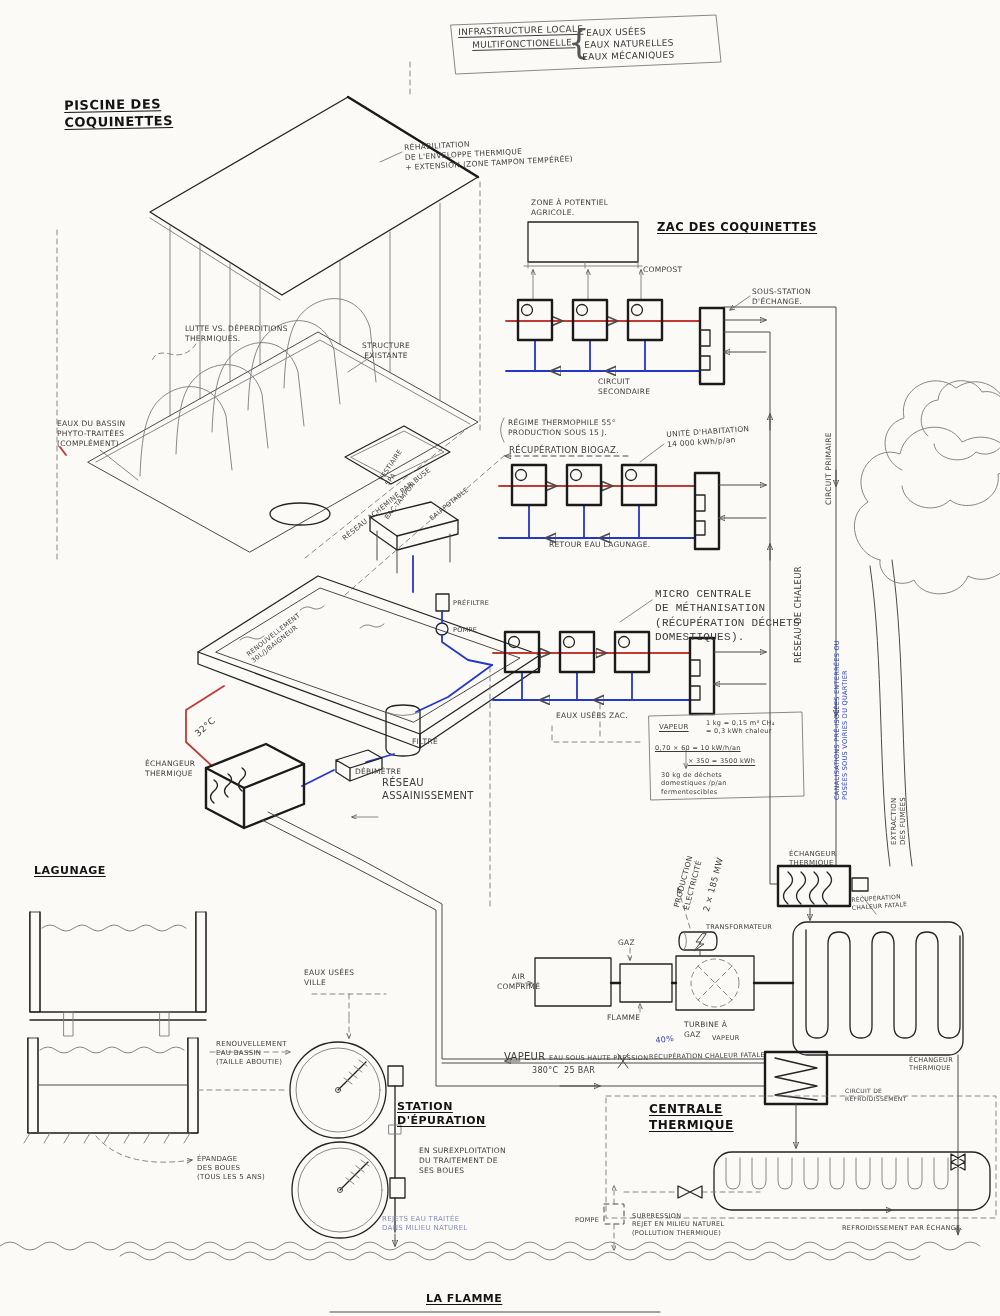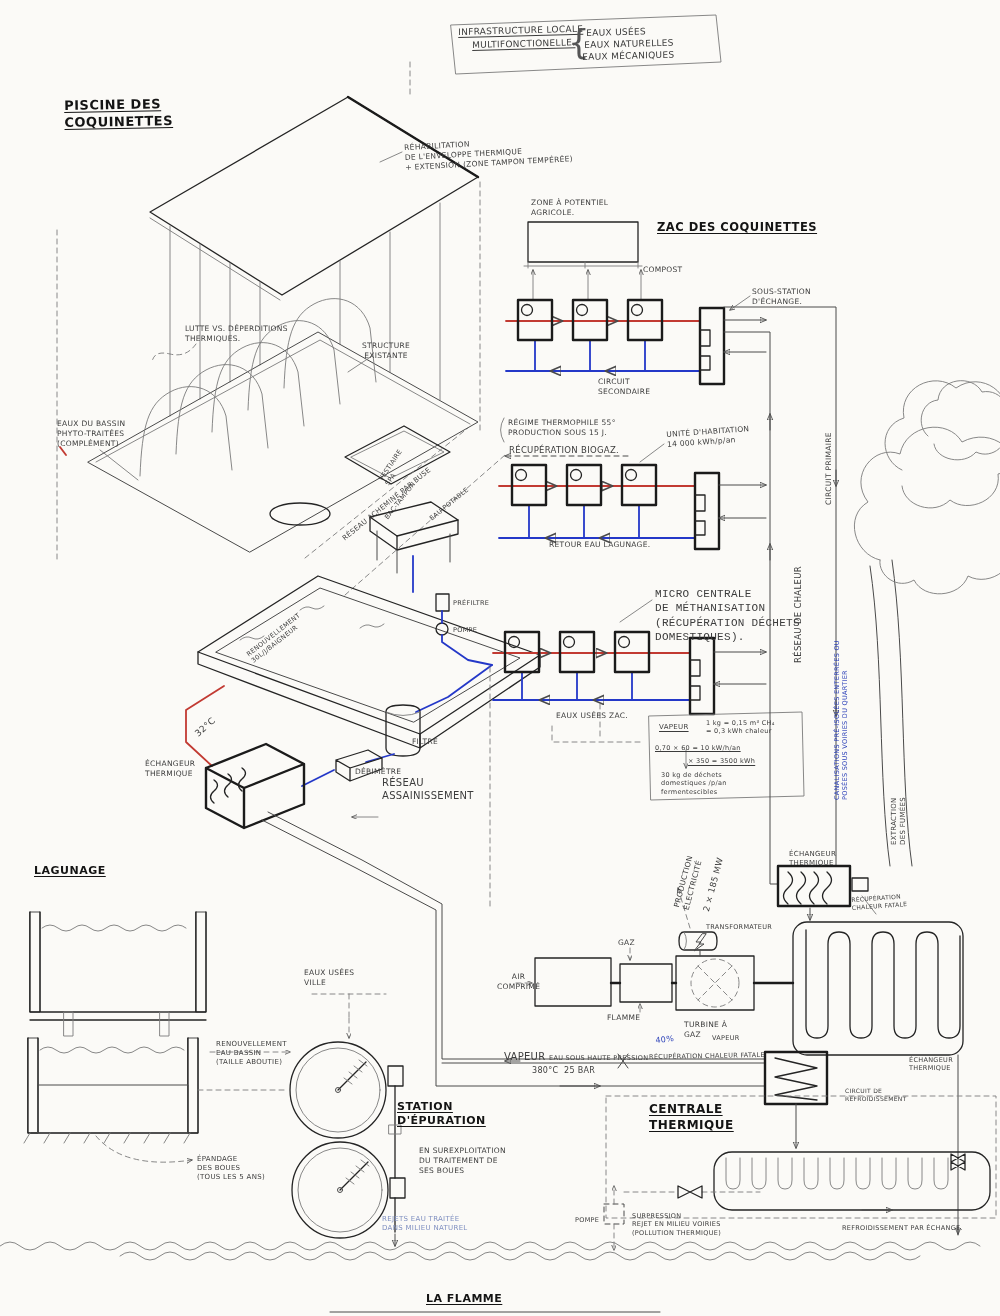--- a/index.html
+++ b/index.html
@@ -421,18 +421,18 @@
       <div class="lbl" style="left: 216px; top: 1040px; font-size: 7px;">RENOUVELLEMENT
 EAU BASSIN
 (TAILLE ABOUTIE)</div>
       <div class="lbl" style="left: 197px; top: 1155px; font-size: 7px;">ÉPANDAGE
 DES BOUES
 (TOUS LES 5 ANS)</div>
       <div class="lbl" style="left: 382px; top: 1215px; font-size: 7px; color: rgb(127, 143, 192);">REJETS EAU TRAITÉE
 DANS MILIEU NATUREL</div>
       <div class="lbl" style="left: 575px; top: 1216px; font-size: 6.5px;">POMPE</div>
       <div class="lbl" style="left: 632px; top: 1212px; font-size: 6.5px;">SURPRESSION
-REJET EN MILIEU VOIRIES
+REJET EN MILIEU NATUREL
 (POLLUTION THERMIQUE)</div>
       <div class="lbl" style="left: 842px; top: 1224px; font-size: 6.5px;">REFROIDISSEMENT PAR ÉCHANGE.</div>
       <div class="lbl b u" style="left: 426px; top: 1292px; font-size: 11px;">LA FLAMME</div>
     </div>
 </div>
 
 </body></html>

